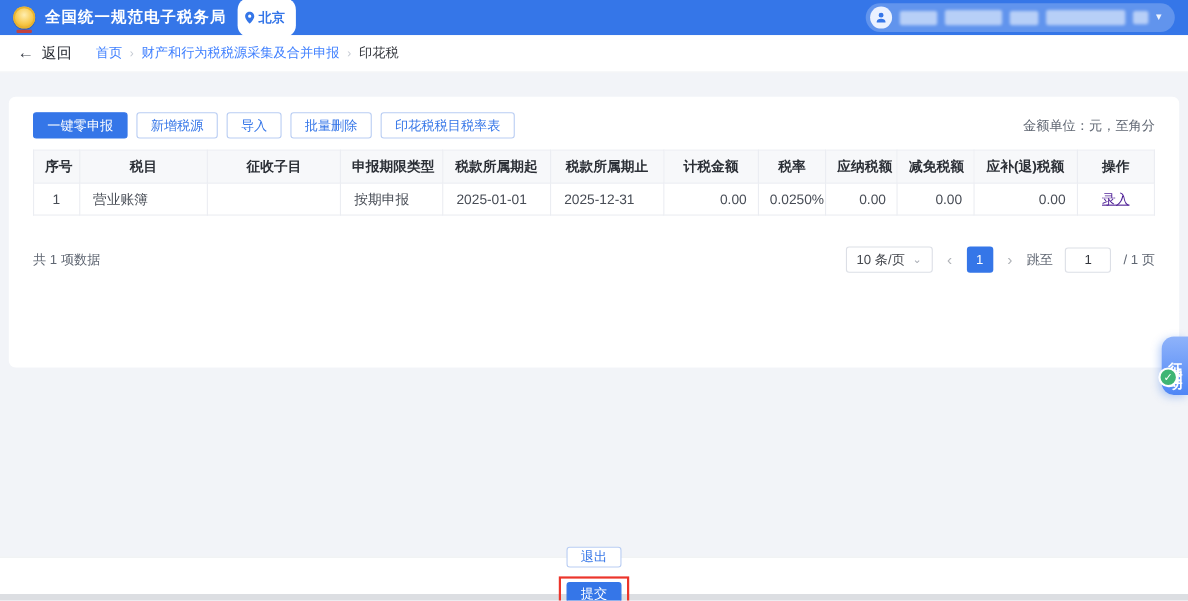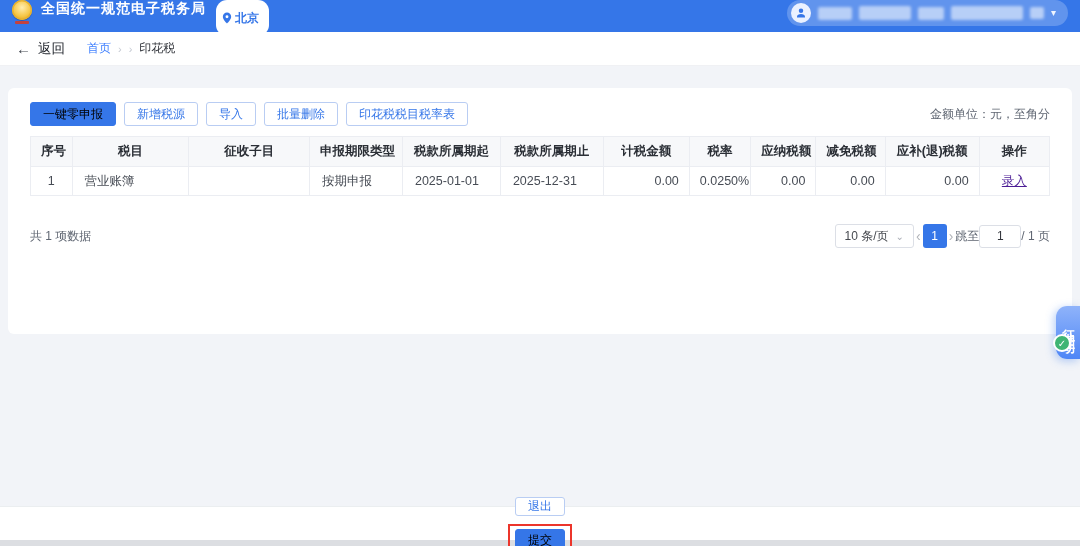--- a/index.html
+++ b/index.html
@@ -10,21 +10,21 @@
     display: flex;
     flex-direction: column;
     overflow: hidden;
     position: relative;
   }
 
   
   .topbar {
     height: 32px; flex-shrink: 0;
     background: #3576e8;
-    display: flex; 
+    display: flex; align-items: center;
     padding: 0 12px;
   }
   .emblem {
     width: 20px; height: 20px; border-radius: 50%;
     background: radial-gradient(circle at 50% 38%, #ffeeb0, #f6c645 55%, #d89b1e 90%);
     box-shadow: 0 1px 1px rgba(0,0,0,.25), inset 0 0 0 1.5px #e8b22e;
     position: relative; flex-shrink: 0;
   }
   .emblem::after {
     content: ""; position: absolute; left: 3px; right: 3px; bottom: -4px;
@@ -74,40 +74,40 @@
   
   .content { flex: 1; padding: 22px 8px 0; position: relative; overflow: hidden; }
   .card {
     background: #fff; border-radius: 6px;
     height: 246px; padding: 14px 22px;
   }
   .card-title { text-align: center; font-size: 17px; font-weight: bold; color: #26292e; margin: 8px 0 20px; }
 
   .toolbar { display: flex; align-items: center; gap: 8px; margin-bottom: 10px; }
   .btn { height: 24px; padding: 0 12px; border-radius: 3px; font-size: 12px; cursor: pointer; font-family: inherit; white-space: nowrap; }
-  .btn-primary { background: #3576e8; border: 1px solid #3576e8; color: #000000; }
+  .btn-primary { background: #3576e8; border: 1px solid #3576e8; color: #ffffff; }
   .btn-outline { background: #fff; border: 1px solid #b9cdf3; color: #3576e8; }
   .unit-note { margin-left: auto; font-size: 12px; color: #5f6672; }
 
   table { width: 100%; border-collapse: collapse; table-layout: fixed; }
   th {
     background: #f7f8fa; border: 1px solid #ebedf2;
     font-size: 12.5px; color: #2b2f36; font-weight: bold;
     height: 30px; padding: 0 10px; text-align: center; overflow: hidden; white-space: nowrap;
   }
   td {
     border: 1px solid #ebedf2; background: #fff;
     font-size: 12.5px; color: #474c55;
     height: 29px; padding: 0 10px; overflow: hidden; white-space: nowrap;
   }
   .al { text-align: left; padding-left: 12px; } .ac { text-align: center; } .ar { text-align: right; }
   .link { color: #4c1d95; cursor: pointer; text-decoration: underline; }
 
   .pag-row { display: flex; align-items: center; margin-top: 28px; font-size: 12px; color: #5f6672; }
-  .pag-right { margin-left: auto; display: flex; align-items: center; gap: 0; }
+  .pag-right { margin-left: auto; display: flex; align-items: center; gap: 11px; }
   .select-box {
     border: 1px solid #dcdfe6; border-radius: 3px; height: 24px;
     padding: 0 9px; display: inline-flex; align-items: center; gap: 7px;
     color: #46494f; cursor: pointer; background: #fff;
   }
   .sel-caret { color: #a9adb5; font-size: 10px; line-height: .5; }
   .chev { color: #b0b3b8; font-size: 14px; cursor: pointer; padding: 0 2px; }
   .page-cur {
     width: 24px; height: 24px; background: #3576e8; color: #fff;
     border-radius: 3px; display: inline-flex; align-items: center; justify-content: center;
@@ -178,20 +178,21 @@
     <span class="caret">▾</span>
   </div>
 </div>
 
 <div class="crumb-bar">
   <span class="back-arrow">←</span>
   <span class="back-label">返回</span>
   <span class="crumbs">
     <span class="crumb-link">首页</span>
     <span class="crumb-sep">›</span>
+    <span class="crumb-link">财产和行为税税源采集及合并申报</span>
     <span class="crumb-sep">›</span>
     <span class="crumb-current">印花税</span>
   </span>
 </div>
 
 <div class="content">
   <div class="card">
 
     <div class="toolbar">
       <button class="btn btn-primary">一键零申报</button>

